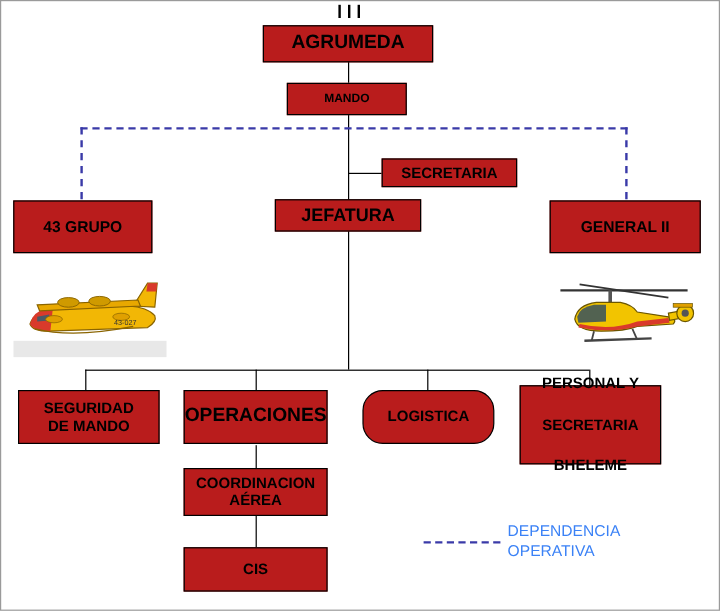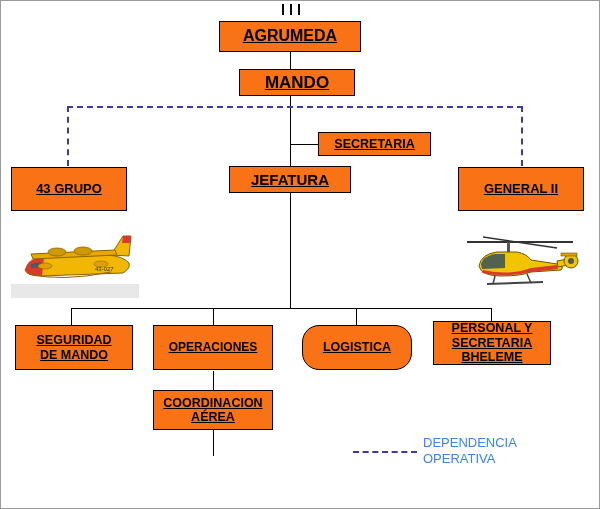--- a/index.html
+++ b/index.html
@@ -16,31 +16,30 @@
   #canvas {
     position: relative;
     width: 600px;
     height: 509px;
     border: 1px solid #9a9a9a;
     box-sizing: border-box;
     background: #ffffff;
   }
   .node {
     position: absolute;
-    background: #f97316;
+    background: #b91c1c;
     border: 1px solid #000000;
     box-sizing: border-box;
     display: flex;
     align-items: center;
     justify-content: center;
     text-align: center;
     color: #000000;
     line-height: 1.15;
     z-index: 5;
-    text-decoration: underline;
   }
   .node.bold {
     font-weight: bold;
   }
   .line {
     position: absolute;
     background: #000000;
     z-index: 1;
   }
   .hline { height: 1px; }
@@ -104,50 +103,51 @@
 
   <div class="line vline" style="left:212px; top:370px; height:19px;"></div>
   <div class="line vline" style="left:212px; top:428px; height:27px;"></div>
 
   <div class="dash-h" style="left:66px; top:105px; width:456px;"></div>
   <div class="dash-v" style="left:66px; top:105px; height:60px;"></div>
   <div class="dash-v" style="left:520px; top:105px; height:60px;"></div>
 
   <div class="node bold" style="left:218px; top:20px; width:142px; height:31px; font-size:16px;">AGRUMEDA</div>
 
-  <div class="node bold" style="left:238px; top:68px; width:116px; height:27px; font-size:17px;">MANDO</div>
+  <div class="node bold" style="left:238px; top:68px; width:100px; height:27px; font-size:10px;">MANDO</div>
 
   <div class="node bold" style="left:317px; top:131px; width:113px; height:24px; font-size:12.5px;">SECRETARIA</div>
 
   <div class="node bold" style="left:228px; top:165px; width:122px; height:27px; font-size:15px;">JEFATURA</div>
 
   <div class="node bold" style="left:10px; top:166px; width:116px; height:44px; font-size:13px;">43 GRUPO</div>
 
   <div class="node bold" style="left:457px; top:166px; width:126px; height:44px; font-size:13px;">GENERAL II</div>
 
   <div class="node bold" style="left:14px; top:324px; width:118px; height:45px; font-size:12.5px; flex-direction:column;">
     <span>SEGURIDAD</span>
     <span>DE MANDO</span>
   </div>
 
-  <div class="node bold" style="left:152px; top:324px; width:120px; height:45px; font-size:12px;">OPERACIONES</div>
+  <div class="node bold" style="left:152px; top:324px; width:120px; height:45px; font-size:16px;">OPERACIONES</div>
 
   <div class="node bold" style="left:301px; top:324px; width:110px; height:45px; font-size:12.5px;border-radius:17px;">LOGISTICA</div>
 
-  <div class="node bold" style="left:432px; top:320px; width:118px; height:44px; font-size:12.5px; flex-direction:column;">
+  <div class="node bold" style="left:432px; top:320px; width:118px; height:66px; font-size:12.5px; flex-direction:column;gap:20px;">
     <span>PERSONAL Y</span>
     <span>SECRETARIA</span>
     <span>BHELEME</span>
   </div>
 
   <div class="node bold" style="left:152px; top:389px; width:120px; height:40px; font-size:12.5px; flex-direction:column;">
     <span>COORDINACION</span>
     <span>AÉREA</span>
   </div>
 
+  <div class="node bold" style="left:152px; top:455px; width:120px; height:37px; font-size:12.5px;">CIS</div>
 
   <div class="photo" style="left:10px; top:225px; width:128px; height:72px;">
     <svg width="128" height="72" viewBox="0 0 128 72">
       <rect x="0" y="0" width="128" height="72" fill="#ffffff"></rect>
 
       <rect x="0" y="58" width="128" height="14" fill="#e8e8e8"></rect>
 
       <path d="M14 44 Q18 33 34 31 L96 29 Q112 30 118 37 Q120 42 112 47 L30 50 Q16 50 14 44 Z" fill="#f2b705" stroke="#8a6400" stroke-width="1"></path>
 
       <path d="M14 44 Q16 34 27 31.6 L33 31.2 L31 49.8 Q17 50 14 44 Z" fill="#d93a2b"></path>

